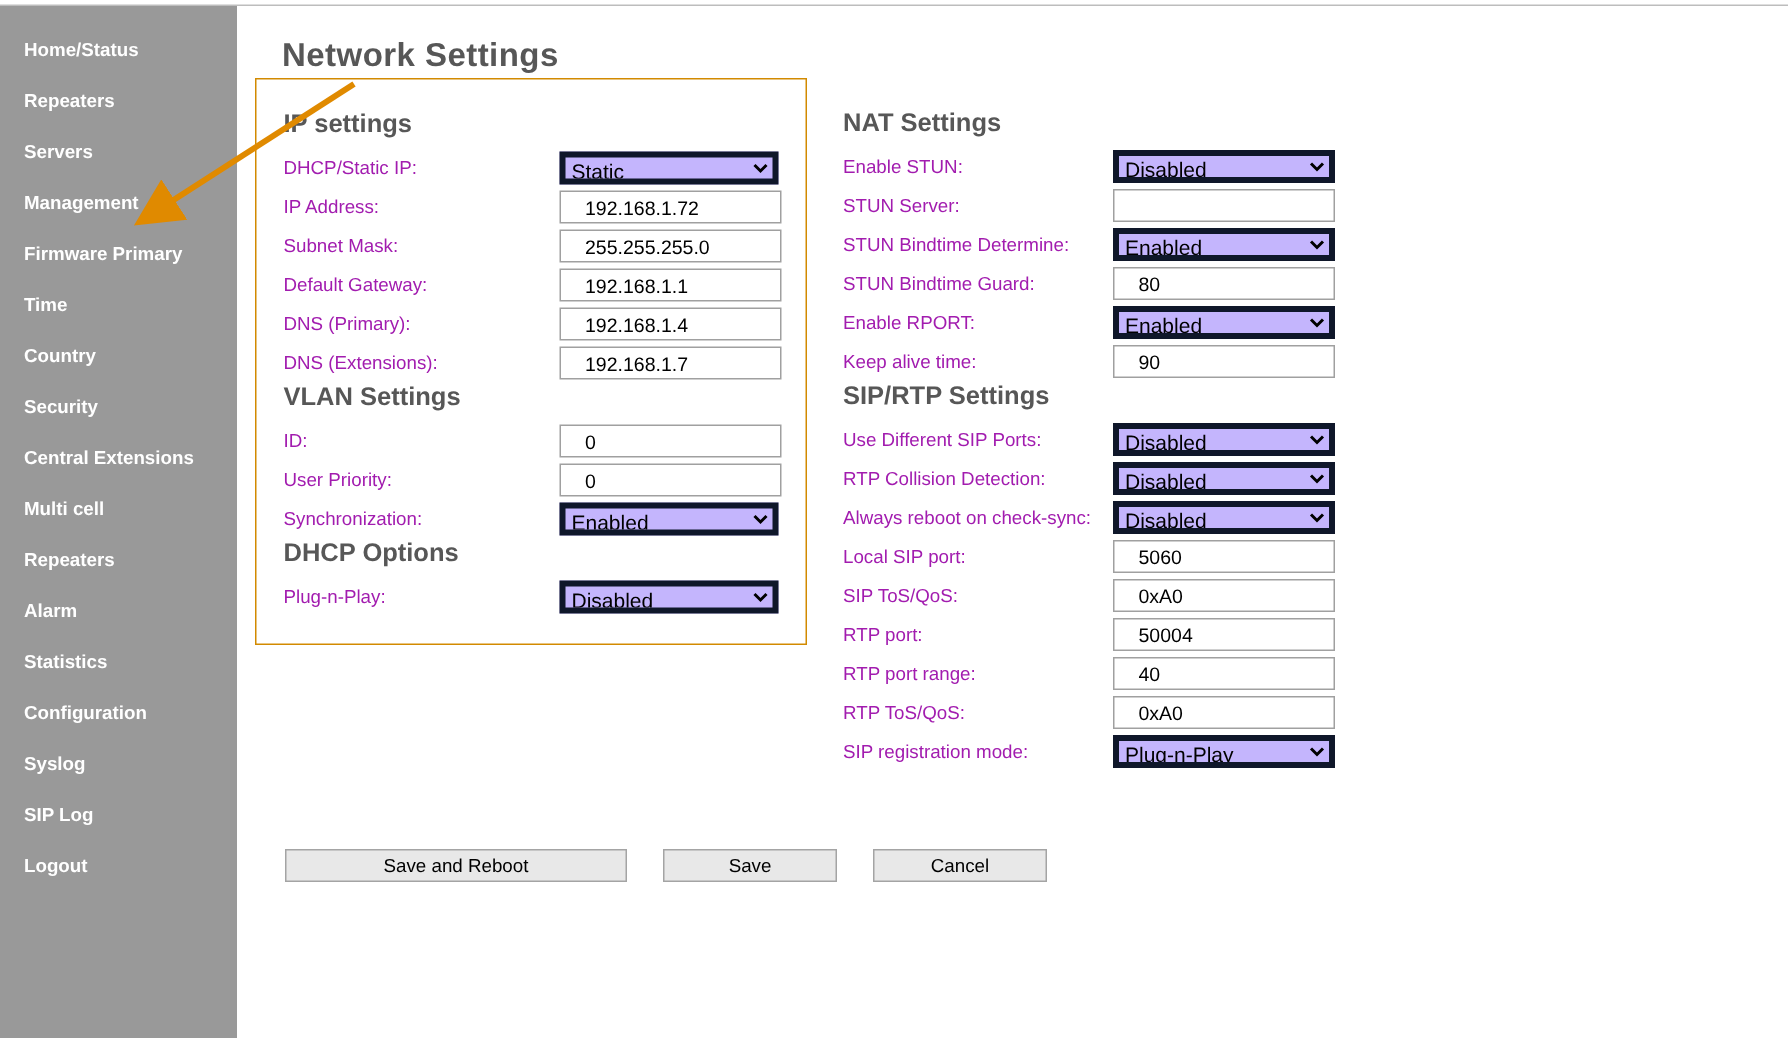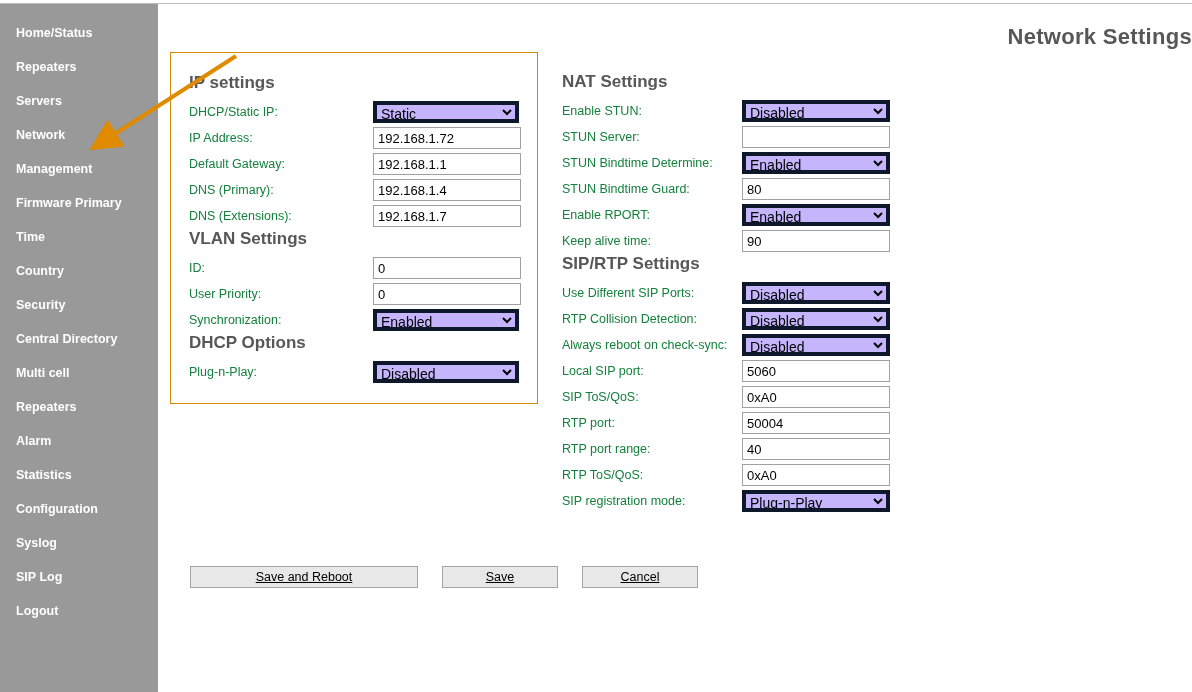--- a/index.html
+++ b/index.html
@@ -30,21 +30,20 @@
     flex: 1;
     padding: 16px 0 16px 30px;
     position: relative;
   }
   h1.page-title {
     margin: 4px 0 22px 0;
     font-size: 22px;
     color: #575757;
     font-weight: bold;
     letter-spacing: .3px;
-    text-align: right;
   }
   .cols {
     display: flex;
     gap: 24px;
   }
   .col { width: 350px; }
   .highlight-box {
     border: 1.5px solid #d28a00;
     padding: 20px 18px 18px 18px;
     margin-left: -18px;
@@ -59,29 +58,29 @@
   .section-gap { margin-top: 26px; }
   .row {
     display: flex;
     align-items: center;
     min-height: 26px;
     margin-bottom: 0px;
   }
   .row label {
     width: 184px;
     flex-shrink: 0;
-    color: #15803d;
+    color: #a21caf;
     font-size: 12.5px;
   }
   .col2 .row label { width: 180px; }
   input[type=text] {
     width: 148px;
     height: 22px;
     font-size: 13px;
-    padding: 1px 4px;
+    padding: 1px 16px;
     border: 1px solid #a0a0a0;
     background: #ffffff;
     font-family: Arial, sans-serif;
   }
   select {
     width: 148px;
     height: 22px;
     font-size: 14px;
     border: 4px solid #0f172a;
     background: #c4b5fd;
@@ -94,47 +93,45 @@
     margin-left: 2px;
   }
   button.action {
     width: 116px;
     height: 22px;
     font-size: 12.5px;
     background: #e8e8e8;
     border: 1px solid #a4a4a4;
     cursor: pointer;
     font-family: Verdana, sans-serif;
-    text-decoration: underline;
   }
   button.action.wide { width: 228px; }
   
   .arrow {
     position: absolute;
     left: -72px;
     top: 44px;
     pointer-events: none;
   }
 </style>
 </head>
 <body>
 
 <div class="topbar"></div>
 <div class="container">
   <div class="sidebar">
     <div class="nav-item">Home/Status</div>
     <div class="nav-item">Repeaters</div>
     <div class="nav-item">Servers</div>
-    <div class="nav-item">Network</div>
     <div class="nav-item">Management</div>
     <div class="nav-item">Firmware Primary</div>
     <div class="nav-item">Time</div>
     <div class="nav-item">Country</div>
     <div class="nav-item">Security</div>
-    <div class="nav-item">Central Directory</div>
+    <div class="nav-item">Central Extensions</div>
     <div class="nav-item">Multi cell</div>
     <div class="nav-item">Repeaters</div>
     <div class="nav-item">Alarm</div>
     <div class="nav-item">Statistics</div>
     <div class="nav-item">Configuration</div>
     <div class="nav-item">Syslog</div>
     <div class="nav-item">SIP Log</div>
     <div class="nav-item">Logout</div>
   </div>
 
@@ -157,20 +154,24 @@
           <h2 class="section">IP settings</h2>
           <div class="row">
             <label>DHCP/Static IP:</label>
             <select><option value="Static">Static</option><option value="DHCP">DHCP</option></select>
           </div>
           <div class="row">
             <label>IP Address:</label>
             <input type="text" value="192.168.1.72" style="">
           </div>
           <div class="row">
+            <label>Subnet Mask:</label>
+            <input type="text" value="255.255.255.0" style="">
+          </div>
+          <div class="row">
             <label>Default Gateway:</label>
             <input type="text" value="192.168.1.1" style="">
           </div>
           <div class="row">
             <label>DNS (Primary):</label>
             <input type="text" value="192.168.1.4" style="">
           </div>
           <div class="row">
             <label>DNS (Extensions):</label>
             <input type="text" value="192.168.1.7" style="">

